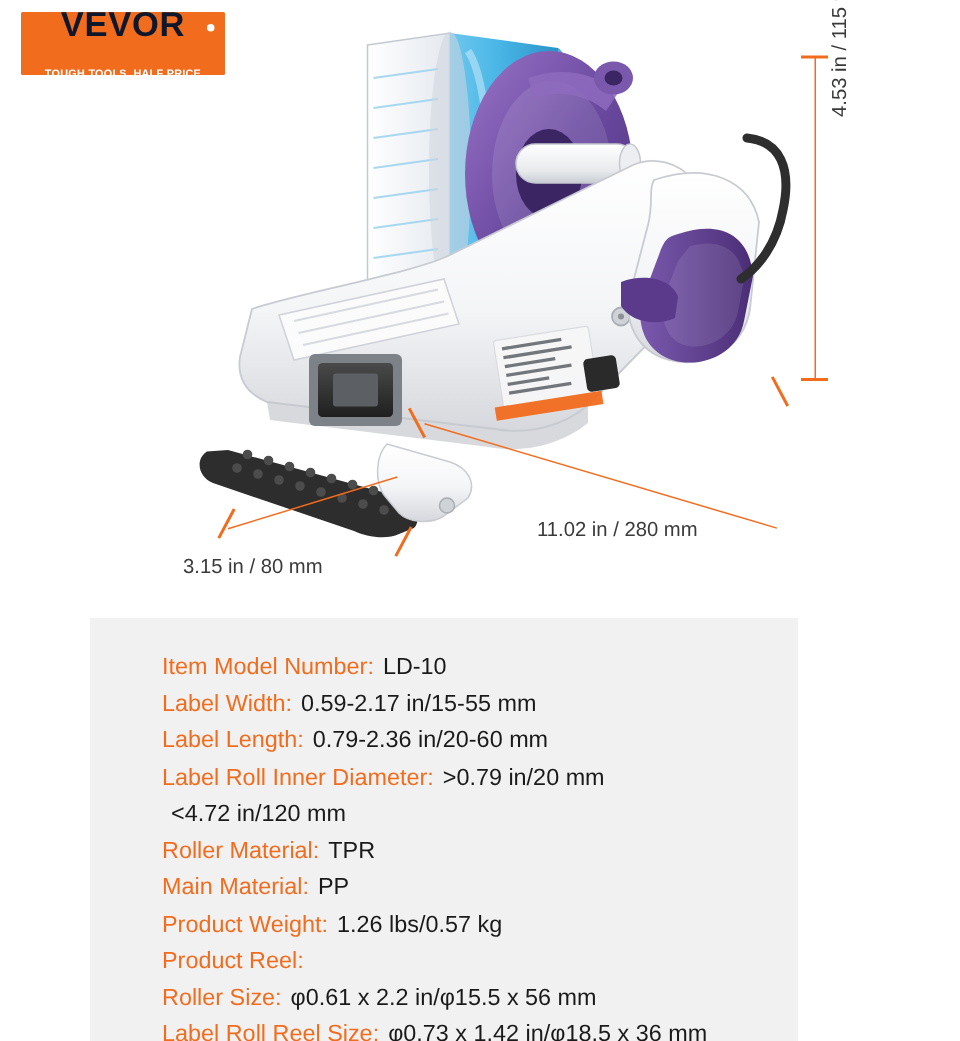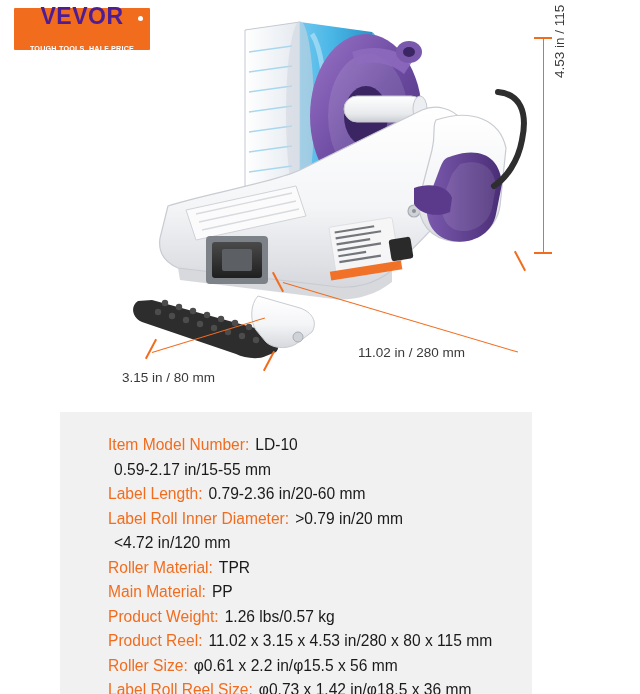--- a/index.html
+++ b/index.html
@@ -21,21 +21,21 @@
     width: 136px;
     height: 42px;
     background: #f26c1e;
     display: flex;
     flex-direction: column;
     align-items: center;
     justify-content: center;
     border-radius: 1px;
   }
   .logo-word {
-    color: #4c1d95;
+    color: #0f172a;
     font-size: 23px;
     font-weight: bold;
     letter-spacing: 0.5px;
     line-height: 1;
     font-family: "Liberation Sans", sans-serif;
   }
   .logo-sub {
     color: #ffffff;
     font-size: 7.2px;
     font-weight: bold;
@@ -336,20 +336,21 @@
 </div>
 
 <div class="spec-panel">
   <div class="spec-list">
 
     <div class="spec-row">
       <span class="spec-label">Item Model Number:</span>
       <span class="spec-value">LD-10</span>
     </div>
     <div class="spec-row">
+      <span class="spec-label">Label Width:</span>
       <span class="spec-value">0.59-2.17 in/15-55 mm</span>
     </div>
     <div class="spec-row">
       <span class="spec-label">Label Length:</span>
       <span class="spec-value">0.79-2.36 in/20-60 mm</span>
     </div>
     <div class="spec-row">
       <span class="spec-label">Label Roll Inner Diameter:</span>
       <span class="spec-value">&gt;0.79 in/20 mm</span>
     </div>
@@ -363,21 +364,20 @@
     <div class="spec-row">
       <span class="spec-label">Main Material:</span>
       <span class="spec-value">PP</span>
     </div>
     <div class="spec-row">
       <span class="spec-label">Product Weight:</span>
       <span class="spec-value">1.26 lbs/0.57 kg</span>
     </div>
     <div class="spec-row">
       <span class="spec-label">Product Reel:</span>
-      <span class="spec-value">11.02 x 3.15 x 4.53 in/280 x 80 x 115 mm</span>
     </div>
     <div class="spec-row">
       <span class="spec-label">Roller Size:</span>
       <span class="spec-value">φ0.61 x 2.2 in/φ15.5 x 56 mm</span>
     </div>
     <div class="spec-row">
       <span class="spec-label">Label Roll Reel Size:</span>
       <span class="spec-value">φ0.73 x 1.42 in/φ18.5 x 36 mm</span>
     </div>
 

